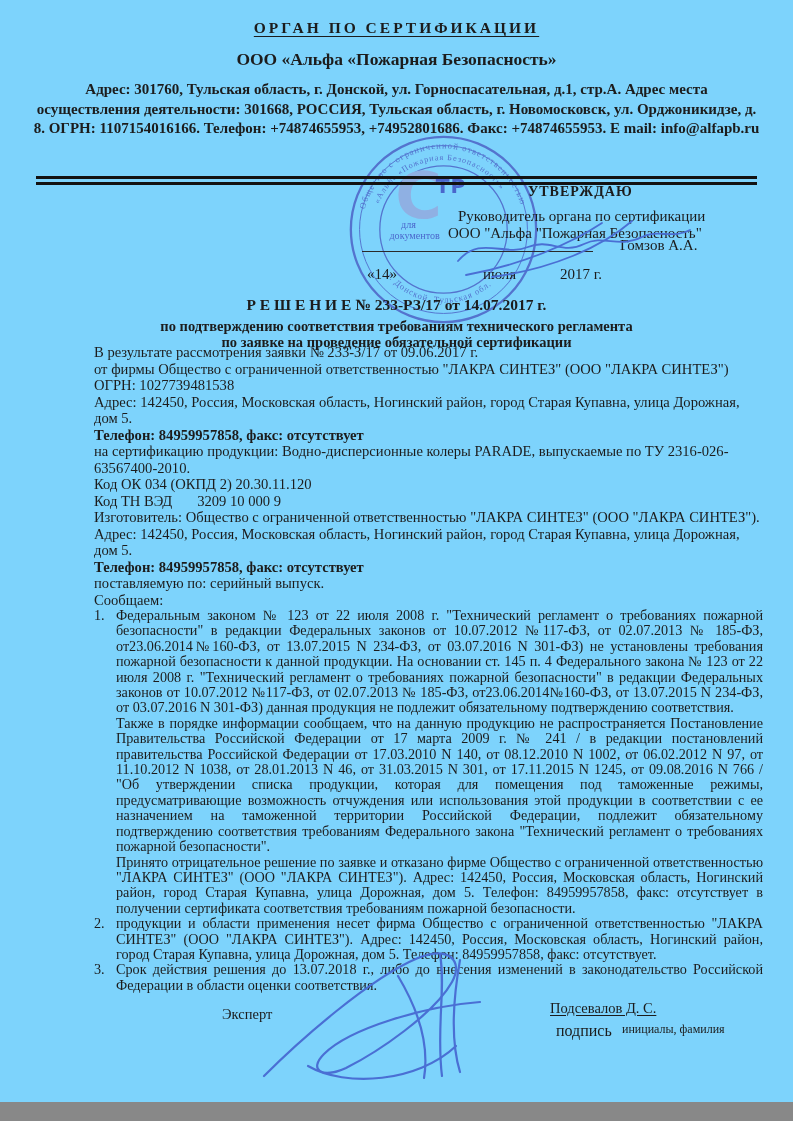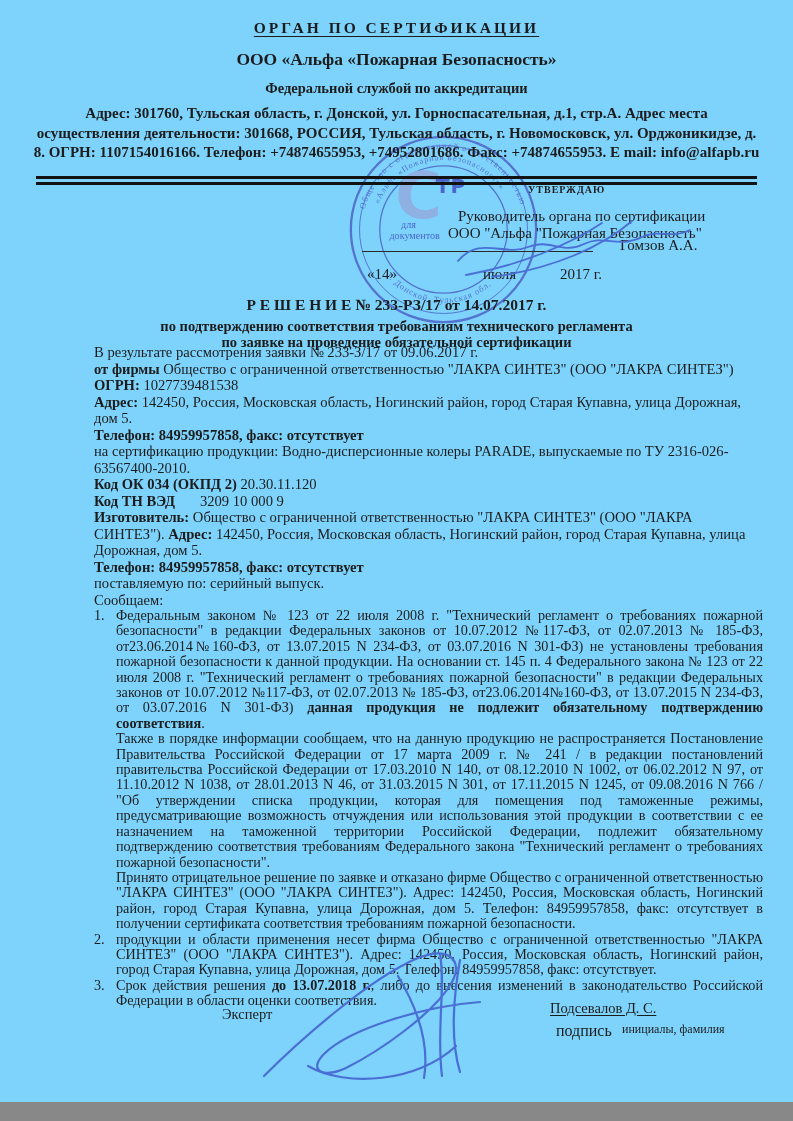--- a/index.html
+++ b/index.html
@@ -13,40 +13,40 @@
   .doc-header { position:absolute; top:19px; left:0; width:793px; text-align:center; font-weight:bold; z-index:2; }
   .org-title { font-size:15.5px; letter-spacing:3px; text-decoration:underline; text-underline-offset:3px; margin-bottom:12px; }
   .org-name  { font-size:17.5px; margin-bottom:10px; }
   .accreditation { font-size:14.5px; margin-bottom:9px; }
   .accreditation-by { font-size:14.5px; margin-bottom:7px; }
   .org-address { font-size:15px; line-height:19.5px; width:726px; margin:0 auto; }
   .double-rule { position:absolute; top:176px; left:36px; width:721px; height:3px;
     border-top:3px solid #121212; border-bottom:3px solid #121212; z-index:2; }
   
   .approval { position:absolute; inset:0; z-index:3; font-size:15px; }
-  .approve-label { position:absolute; left:528px; top:184px; font-weight:bold; font-size:10px; letter-spacing:1px; }
+  .approve-label { position:absolute; left:528px; top:184px; font-weight:bold; font-size:14px; letter-spacing:1px; }
   .head-title { position:absolute; left:458px; top:208px; }
   .head-org   { position:absolute; left:448px; top:225px; }
   .sig-line   { position:absolute; left:362px; top:251px; width:231px; height:0; border-bottom:1.6px solid #2a2a2a; }
   .head-name  { position:absolute; left:620px; top:237px; }
   .date-day   { position:absolute; left:367px; top:266px; }
   .date-month { position:absolute; left:483px; top:266px; }
   .date-year  { position:absolute; left:560px; top:266px; }
   
   .stamp { position:absolute; left:347px; top:133px; width:193px; height:193px; z-index:1; opacity:.85; }
   .small-signature { position:absolute; left:452px; top:217px; width:245px; height:64px; z-index:4; }
   .big-signature { position:absolute; left:250px; top:944px; width:265px; height:158px; z-index:4; }
   
   .decision-head { position:absolute; top:296px; left:0; width:793px; text-align:center; font-weight:bold; z-index:2; }
   .d-title { font-size:15.5px; margin-bottom:4px; }
   .d-sub { font-size:14.5px; line-height:16px; }
   
   .doc-body { position:absolute; top:344px; left:94px; width:669px; font-size:14.6px; line-height:16.5px; z-index:2; }
   .doc-body p { margin:0; }
-  .lbl { font-weight:bold; }
+  .lbl { font-weight:normal; }
   .bold-line { font-weight:bold; }
   .tnved-val { margin-left:25px; }
   
   .items { margin-top:0; }
   .item { display:flex; font-size:14.2px; line-height:15.4px; }
   .item-num { flex:none; width:22px; }
   .item-body { flex:1; text-align:justify; }
   .item-body p { margin:0; }
   .no-justify { text-align:left; }
   
@@ -57,21 +57,20 @@
   .cap-name { position:absolute; left:622px; top:1022px; font-size:12px; }
 </style>
 </head>
 <body>
 
 <div class="page">
 
   <header class="doc-header">
     <div class="org-title">ОРГАН ПО СЕРТИФИКАЦИИ</div>
     <div class="org-name">ООО «Альфа «Пожарная Безопасность»</div>
-    <div class="accreditation-by">Федеральной службой по аккредитации</div>
     <div class="org-address">Адрес: 301760, Тульская область, г. Донской, ул. Горноспасательная, д.1, стр.А.  Адрес места осуществления деятельности: 301668, РОССИЯ, Тульская область, г. Новомосковск, ул. Орджоникидзе, д. 8. ОГРН: 1107154016166. Телефон: +74874655953, +74952801686. Факс: +74874655953.   E mail: info@alfapb.ru</div>
   </header>
 
   <div class="double-rule"></div>
 
   <svg class="stamp" viewBox="0 0 200 200" aria-hidden="true">
     <g fill="none" stroke="#4d63c6">
       <circle cx="100" cy="100" r="96" stroke-width="2.4"></circle>
       <circle cx="100" cy="100" r="87" stroke-width="1"></circle>
       <circle cx="100" cy="100" r="66" stroke-width="1.3"></circle>

